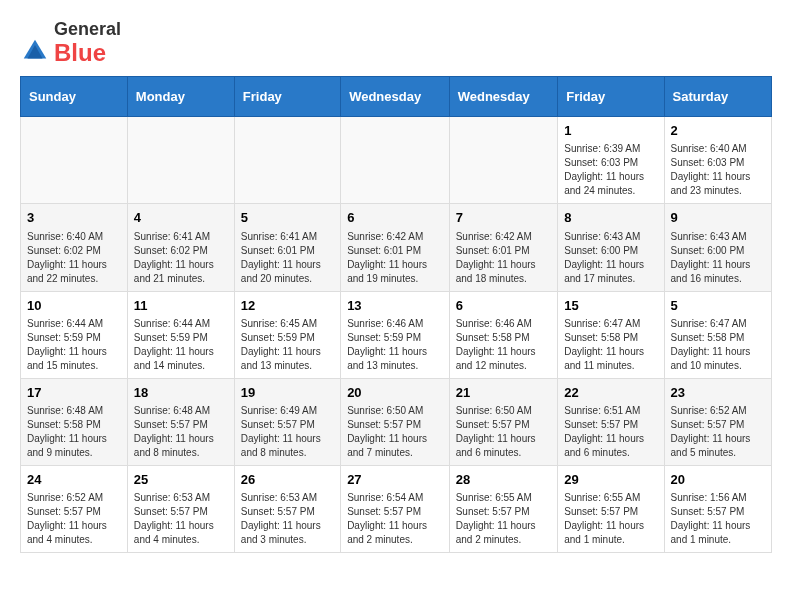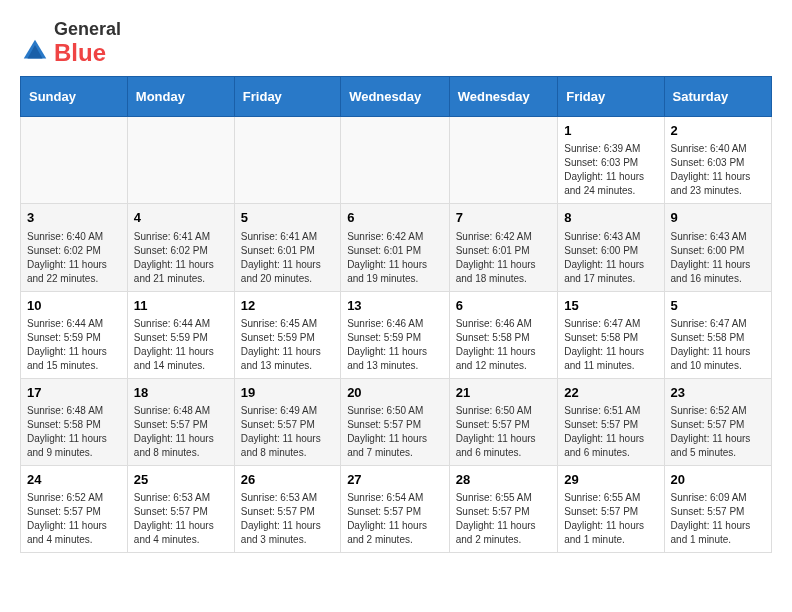--- a/index.html
+++ b/index.html
@@ -307,19 +307,19 @@
 Daylight: 11 hours and 2 minutes.</div>
         </td>
         <td>
           <span class="day-number">29</span>
           <div class="day-info" style="white-space: pre-line;">Sunrise: 6:55 AM
 Sunset: 5:57 PM
 Daylight: 11 hours and 1 minute.</div>
         </td>
         <td>
           <span class="day-number">20</span>
-          <div class="day-info" style="white-space: pre-line;">Sunrise: 6:09 AM
+          <div class="day-info" style="white-space: pre-line;">Sunrise: 1:56 AM
 Sunset: 5:57 PM
 Daylight: 11 hours and 1 minute.</div>
         </td>
       </tr>
     </tbody>
 </table>
 
 </body></html>

